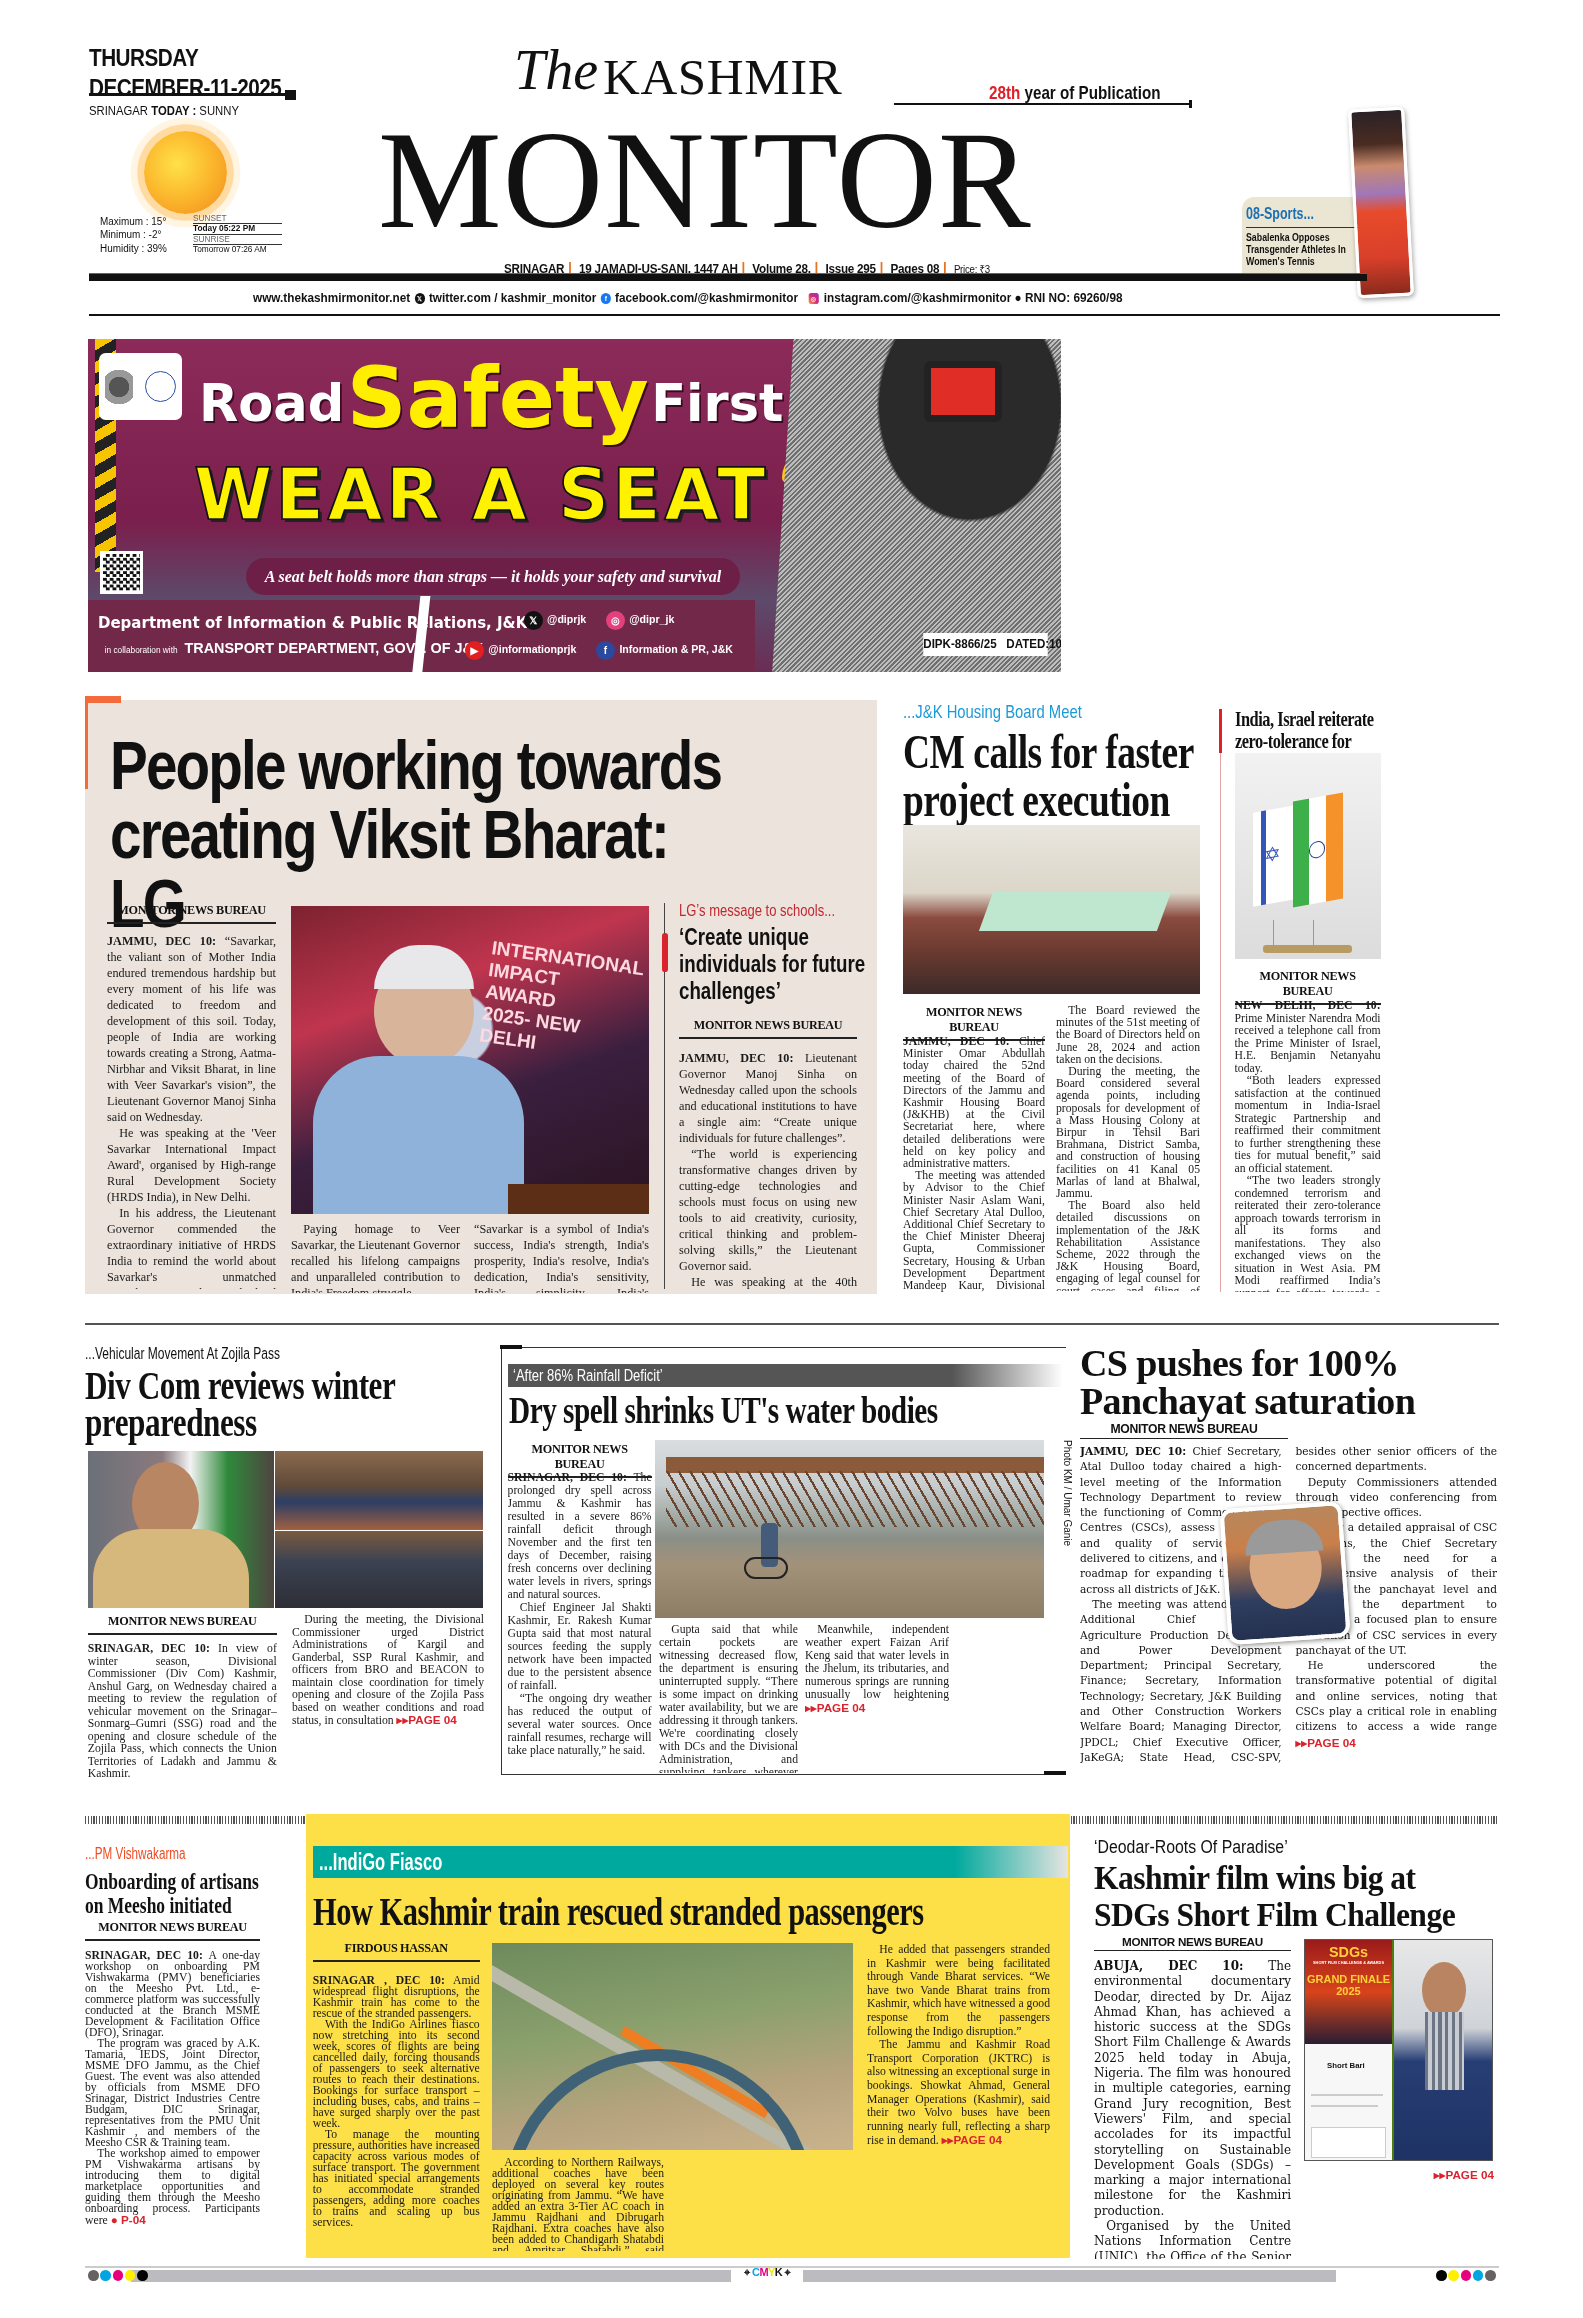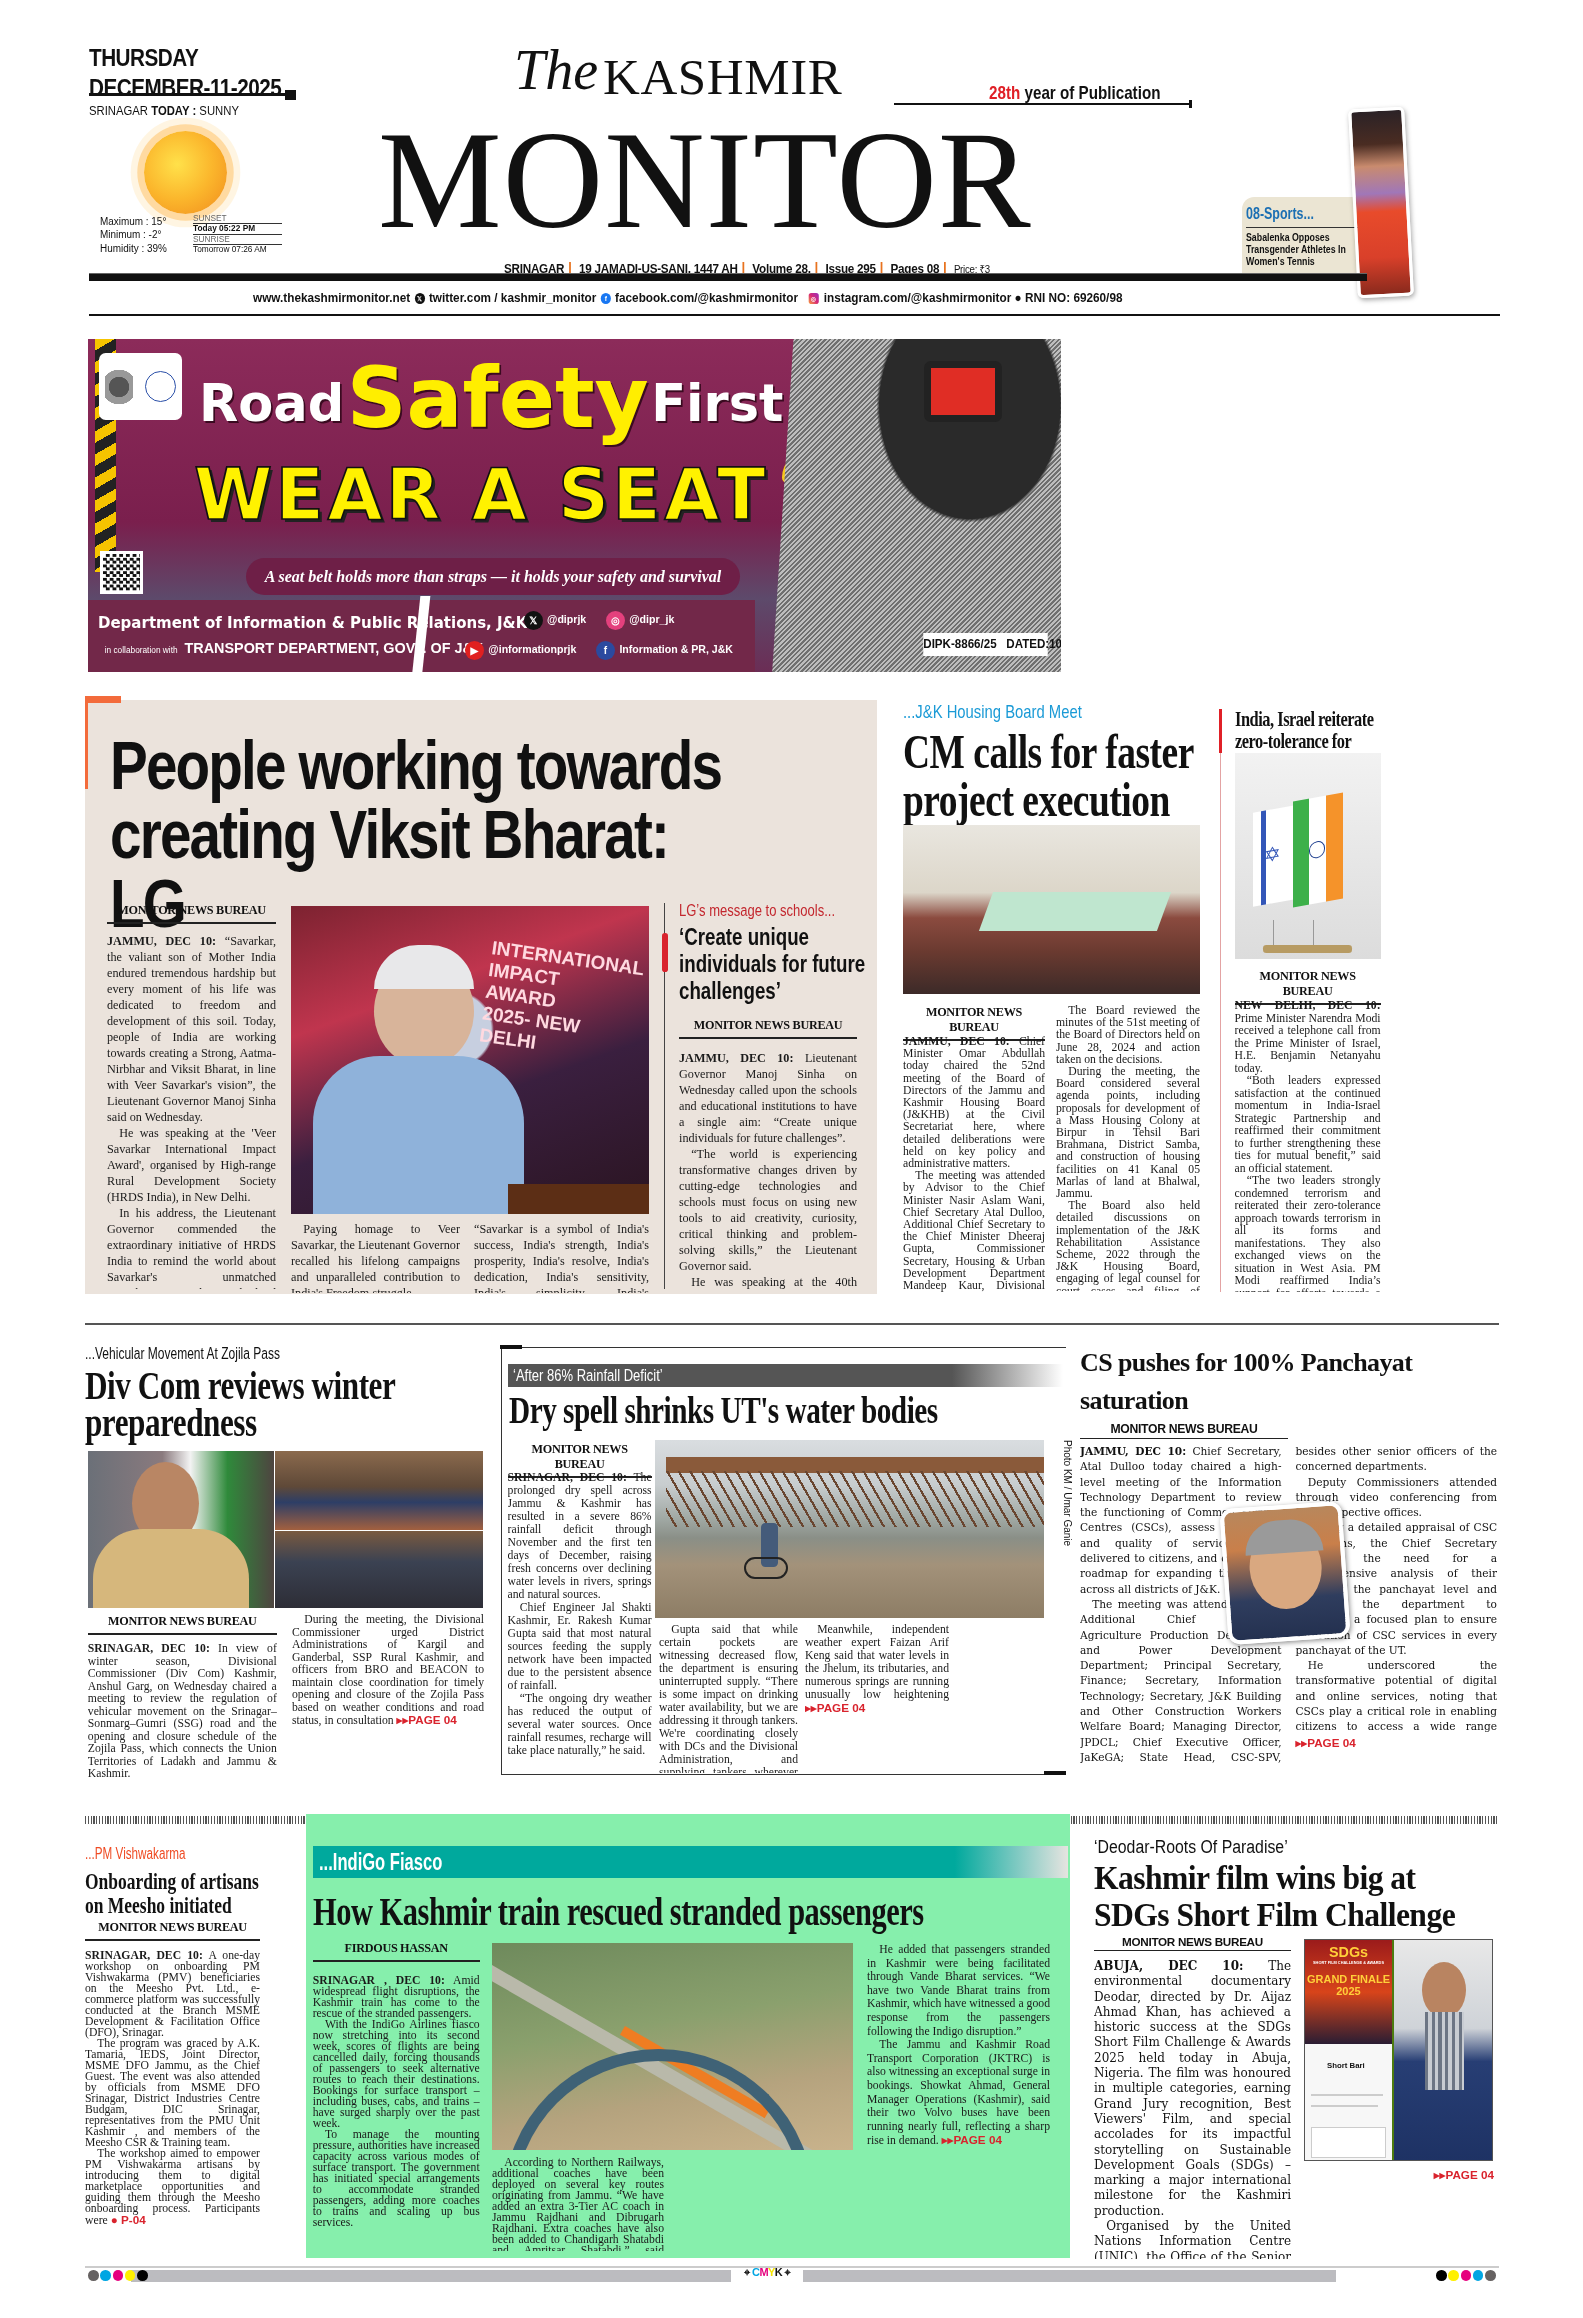--- a/index.html
+++ b/index.html
@@ -275,21 +275,21 @@
   <div class="abs bodytext" style="left:157px;top:275px;width:139px;height:150px;overflow:hidden;font-size:11.7px;line-height:13px">
     <p>Gupta said that while certain pockets are witnessing decreased flow, the department is ensuring uninterrupted supply. “There is some impact on drinking water availability, but we are addressing it through tankers. We're coordinating closely with DCs and the Divisional Administration, and supplying tankers wherever required. There is no major shortage or crisis at this stage,” he added.</p>
   </div>
   <div class="abs bodytext" style="left:303px;top:275px;width:144px;height:150px;overflow:hidden;font-size:11.7px;line-height:13px">
     <p><span>Meanwhile, independent weather expert Faizan Arif Keng said that water levels in the Jhelum, its tributaries, and numerous springs are running unusually low heightening</span> <span class="contd">▸▸<span>PAGE 04</span></span></p>
   </div>
 </div>
 <div class="abs" style="left:1044px;top:1771px;width:22px;height:4.4px;background:#111"></div>
 
 <div class="abs" style="left:1080px;top:1333px;width:417px;height:456px">
-  <div class="abs hl-serif" style="left:0;top:11px;width:422px;font-size:26px;line-height:38px">CS pushes for 100% Panchayat saturation</div>
+  <div class="abs hl-serif" style="left:0;top:11px;width:422px;font-size:38px;line-height:38px">CS pushes for 100% Panchayat saturation</div>
   <div class="abs byline" style="left:0;top:89px;width:208px;font-family:'Liberation Sans',sans-serif;font-size:12.2px;padding-bottom:2.2px;border-bottom-width:1.1px">MONITOR NEWS BUREAU</div>
   <div class="abs" style="left:0;top:111px;width:417px;height:339px;column-count:2;column-gap:14px;font-family:'DejaVu Serif',serif;font-size:10.6px;line-height:15.3px;text-align:justify;overflow:hidden">
     <p class="first"><span class="dl">JAMMU, DEC 10:</span> <span>Chief Secretary, Atal Dulloo today chaired a high-level meeting of the Information Technology Department to review the functioning of Common Service Centres (CSCs), assess the range and quality of services being delivered to citizens, and chart out a roadmap for expanding their reach across all districts of J&amp;K.</span></p>
     <p style="text-indent:12.2px">The meeting was attended by the Additional Chief Secretary, Agriculture Production Department and Power Development Department; Principal Secretary, Finance; Secretary, Information Technology; Secretary, J&amp;K Building and Other Construction Workers Welfare Board; Managing Director, JPDCL; Chief Executive Officer, JaKeGA; State Head, CSC-SPV, besides other senior officers of the concerned departments.</p>
     <p style="text-indent:12.2px">Deputy Commissioners attended through video conferencing from their respective offices.</p>
     <p style="text-indent:12.2px">Taking a detailed appraisal of CSC operations, the Chief Secretary stressed the need for a comprehensive analysis of their reach at the panchayat level and directed the department to formulate a focused plan to ensure saturation of CSC services in every panchayat of the UT.</p>
     <p style="text-indent:12.2px"><span>He underscored the transformative potential of digital and online services, noting that CSCs play a critical role in enabling citizens to access a wide range</span> <span class="contd">▸▸<span>PAGE 04</span></span></p>
   </div>
   <div class="abs photo" style="left:144px;top:172px;width:122px;height:136px;border:4.4px solid #fff;border-radius:12.2px;box-shadow:1.1px 1.7px 5.6px rgba(0,0,0,.45);transform:rotate(-4deg);background:linear-gradient(180deg,#b8875c 0%,#c97f4a 30%,#2f3d5e 70%,#243150 100%)">
     <div style="position:absolute;left:22px;top:16.7px;width:72px;height:83px;border-radius:50%;background:#d9a880"></div>
@@ -303,21 +303,21 @@
   <div class="abs" style="left:0;top:16.7px;font-family:'Liberation Sans',sans-serif;font-size:15.6px;color:#ef4b23;transform:scaleX(.75);transform-origin:left;white-space:nowrap">...PM Vishwakarma</div>
   <div class="abs" style="left:0;top:42px;width:233px;font-family:'Liberation Serif',serif;font-weight:bold;font-size:23px;line-height:24.4px;transform:scaleX(.76);transform-origin:left top">Onboarding of artisans on Meesho initiated</div>
   <div class="abs byline" style="left:0;top:92px;width:175px">MONITOR NEWS BUREAU</div>
   <div class="abs bodytext" style="left:0;top:122px;width:175px;height:311px;overflow:hidden;font-size:11.7px;line-height:11px">
     <p class="first"><span class="dl">SRINAGAR, DEC 10:</span> <span>A one-day workshop on onboarding PM Vishwakarma (PMV) beneficiaries on  the Meesho Pvt. Ltd., e-commerce platform was successfully conducted at the Branch MSME Development &amp; Facilitation Office (DFO), Srinagar.</span></p>
     <p>The program was graced by A.K. Tamaria, IEDS, Joint Director, MSME DFO Jammu, as the Chief Guest. The event was also attended by officials from MSME DFO Srinagar, District Industries Centre Budgam, DIC Srinagar, representatives from the PMU Unit Kashmir , and members of the Meesho CSR &amp; Training team.</p>
     <p><span>The workshop aimed to empower PM Vishwakarma artisans by introducing them to digital marketplace opportunities and guiding them through the Meesho onboarding process. Participants were</span> <span class="contd">● <span>P-04</span></span></p>
   </div>
 </div>
 
-<div class="abs" style="left:306px;top:1814px;width:764px;height:444px;background:#86efac">
+<div class="abs" style="left:306px;top:1814px;width:764px;height:444px;background:#fde047">
   <div class="abs" style="left:6.7px;top:32px;width:755px;height:32px;background:linear-gradient(90deg,#00a99d 0 85%,#e6e4e0 100%)">
     <div style="position:absolute;left:6.7px;top:3.3px;font-family:'Liberation Sans',sans-serif;font-weight:bold;font-size:23px;color:#fff;transform:scaleX(.72);transform-origin:left;white-space:nowrap">...IndiGo Fiasco</div>
   </div>
   <div class="abs hl-serif" style="left:6.7px;top:78px;width:944px;font-size:39px;line-height:40px;white-space:nowrap;transform:scaleX(.78);transform-origin:left top">How Kashmir train rescued stranded passengers</div>
   <div class="abs byline" style="left:6.7px;top:127px;width:167px">FIRDOUS HASSAN</div>
   <div class="abs bodytext" style="left:6.7px;top:161px;width:167px;height:272px;overflow:hidden;font-size:11.7px;line-height:11px">
     <p class="first"><span class="dl">SRINAGAR , DEC 10:</span> <span>Amid widespread flight disruptions, the Kashmir train has come to the rescue of the stranded passengers.</span></p>
     <p>With the IndiGo Airlines fiasco now stretching into its second week, scores of flights are being cancelled daily, forcing thousands of passengers to seek alternative routes to reach their destinations. Bookings for surface transport – including buses, cabs, and trains – have surged sharply over the past week.</p>
     <p>To manage the mounting pressure, authorities have increased capacity across various modes of surface transport. The government has initiated special arrangements to accommodate stranded passengers, adding more coaches to trains and scaling up bus services.</p>
   </div>

